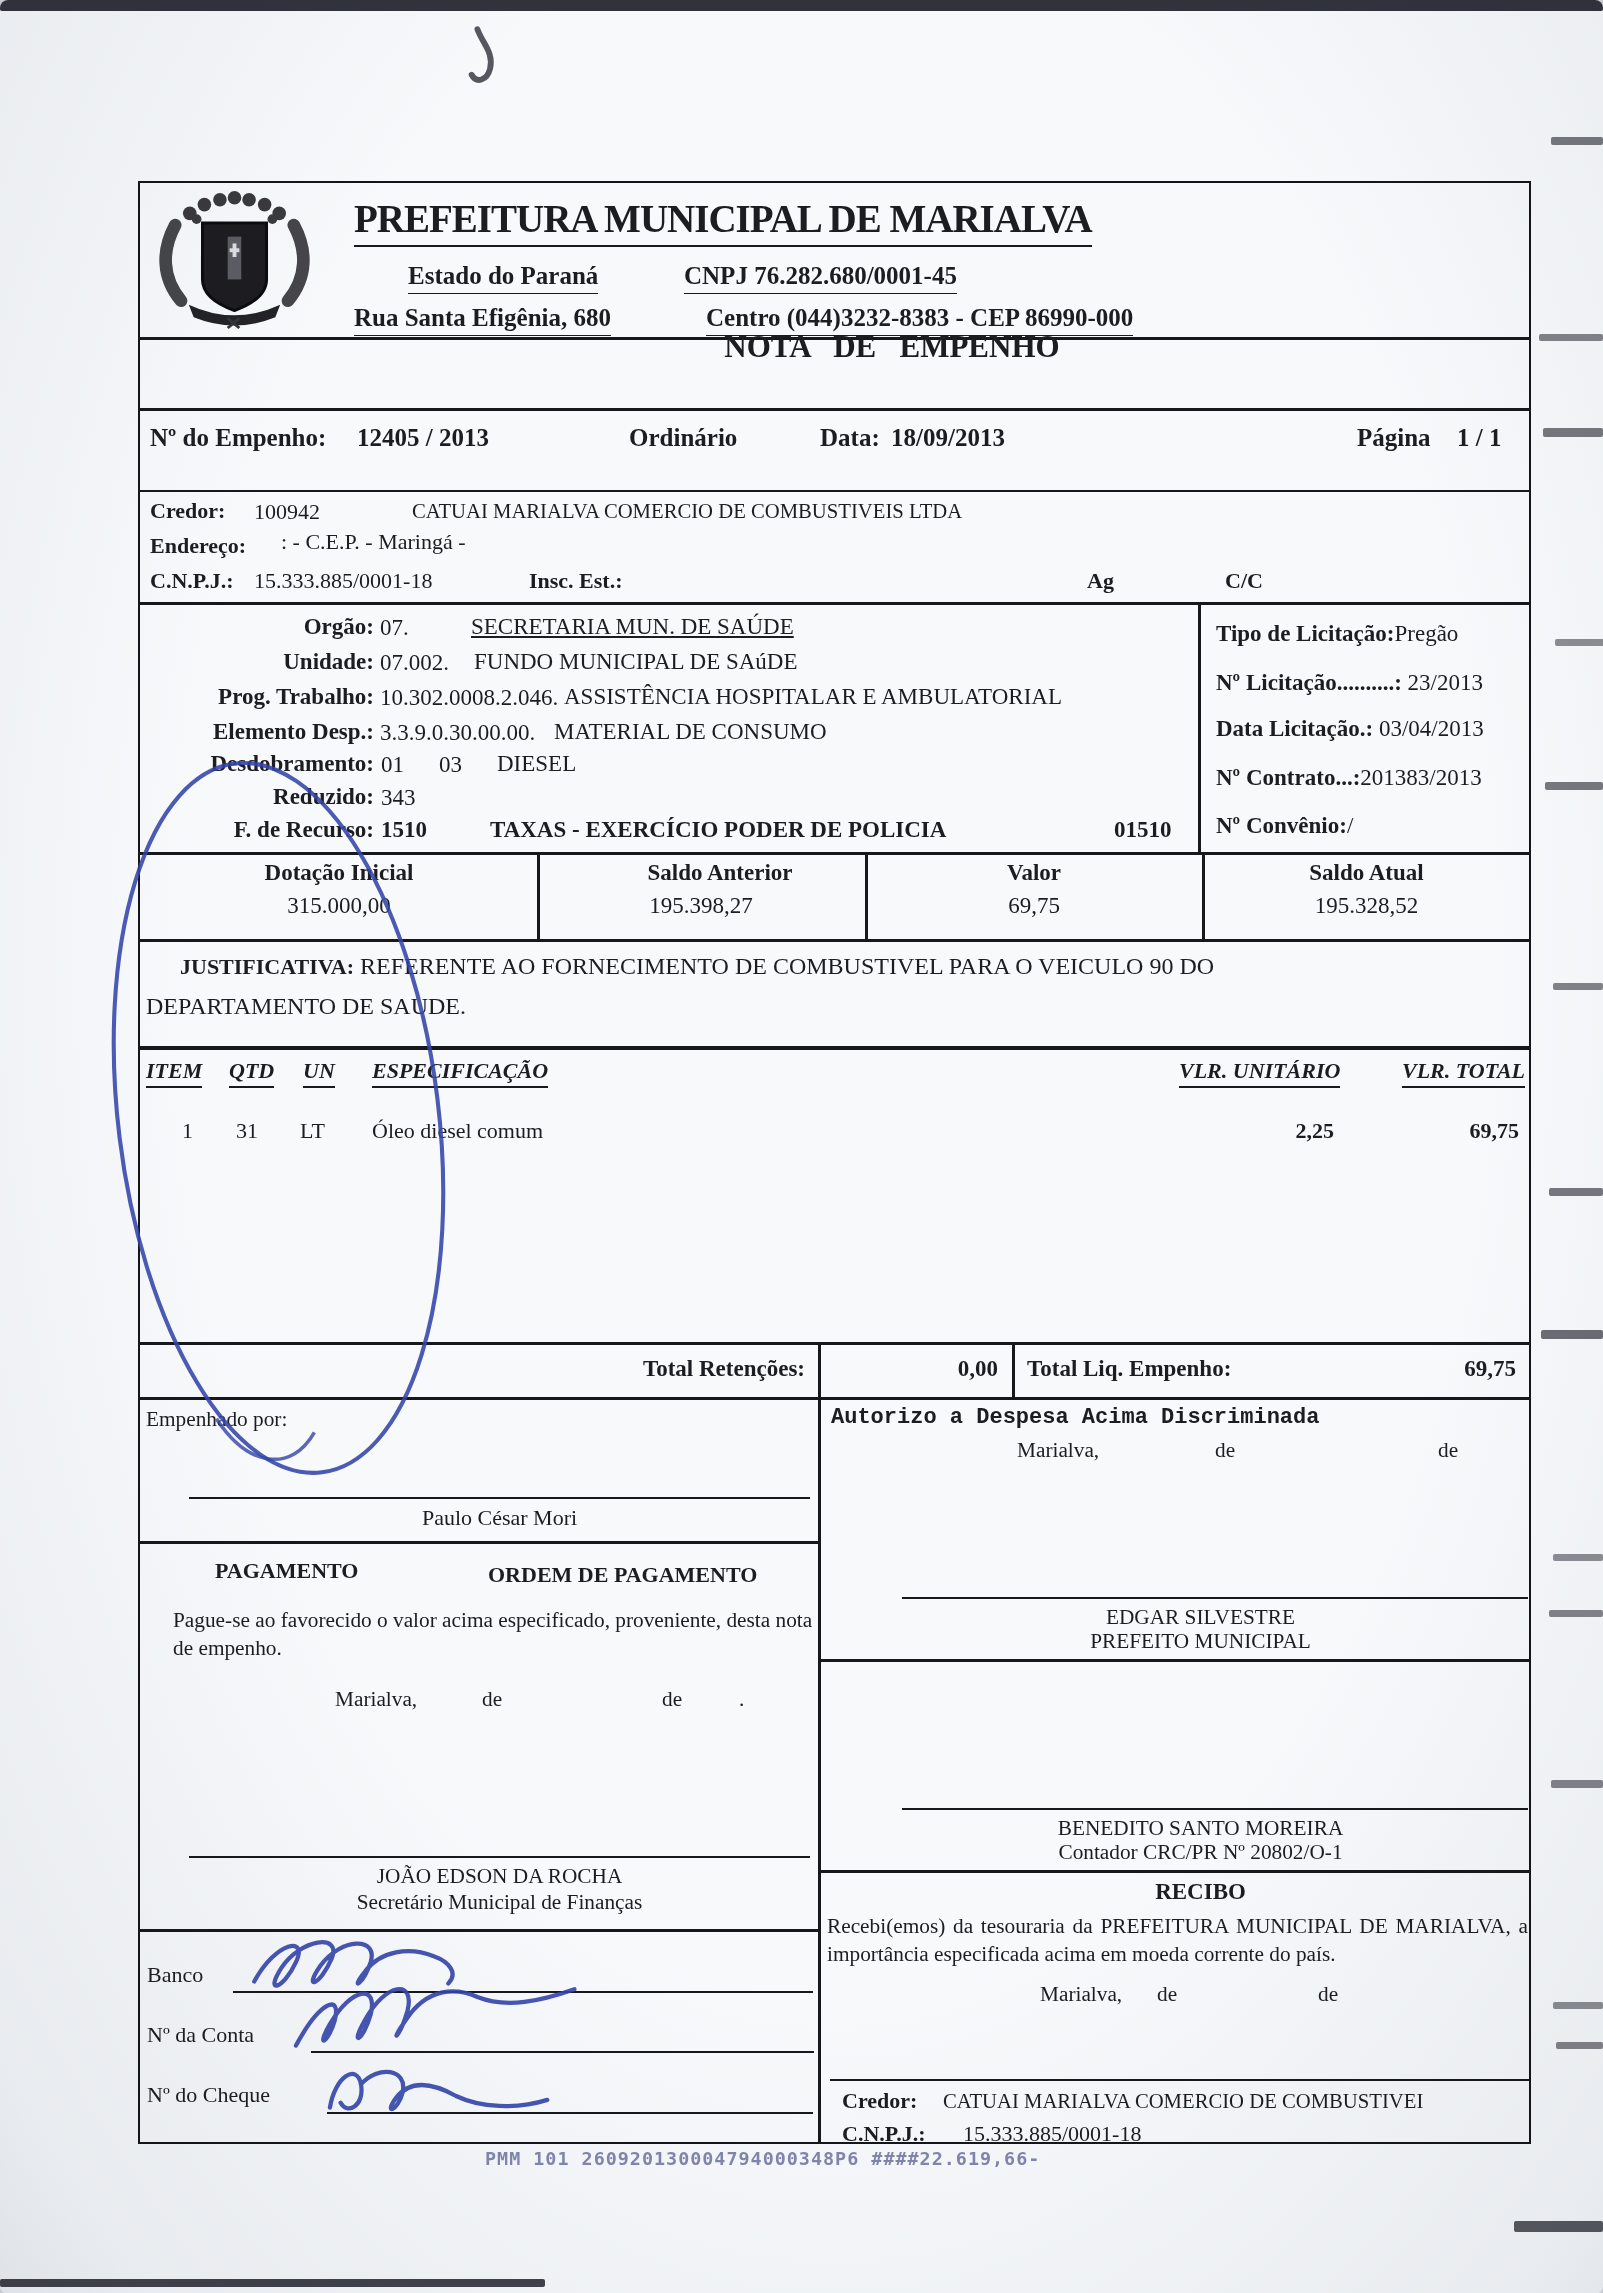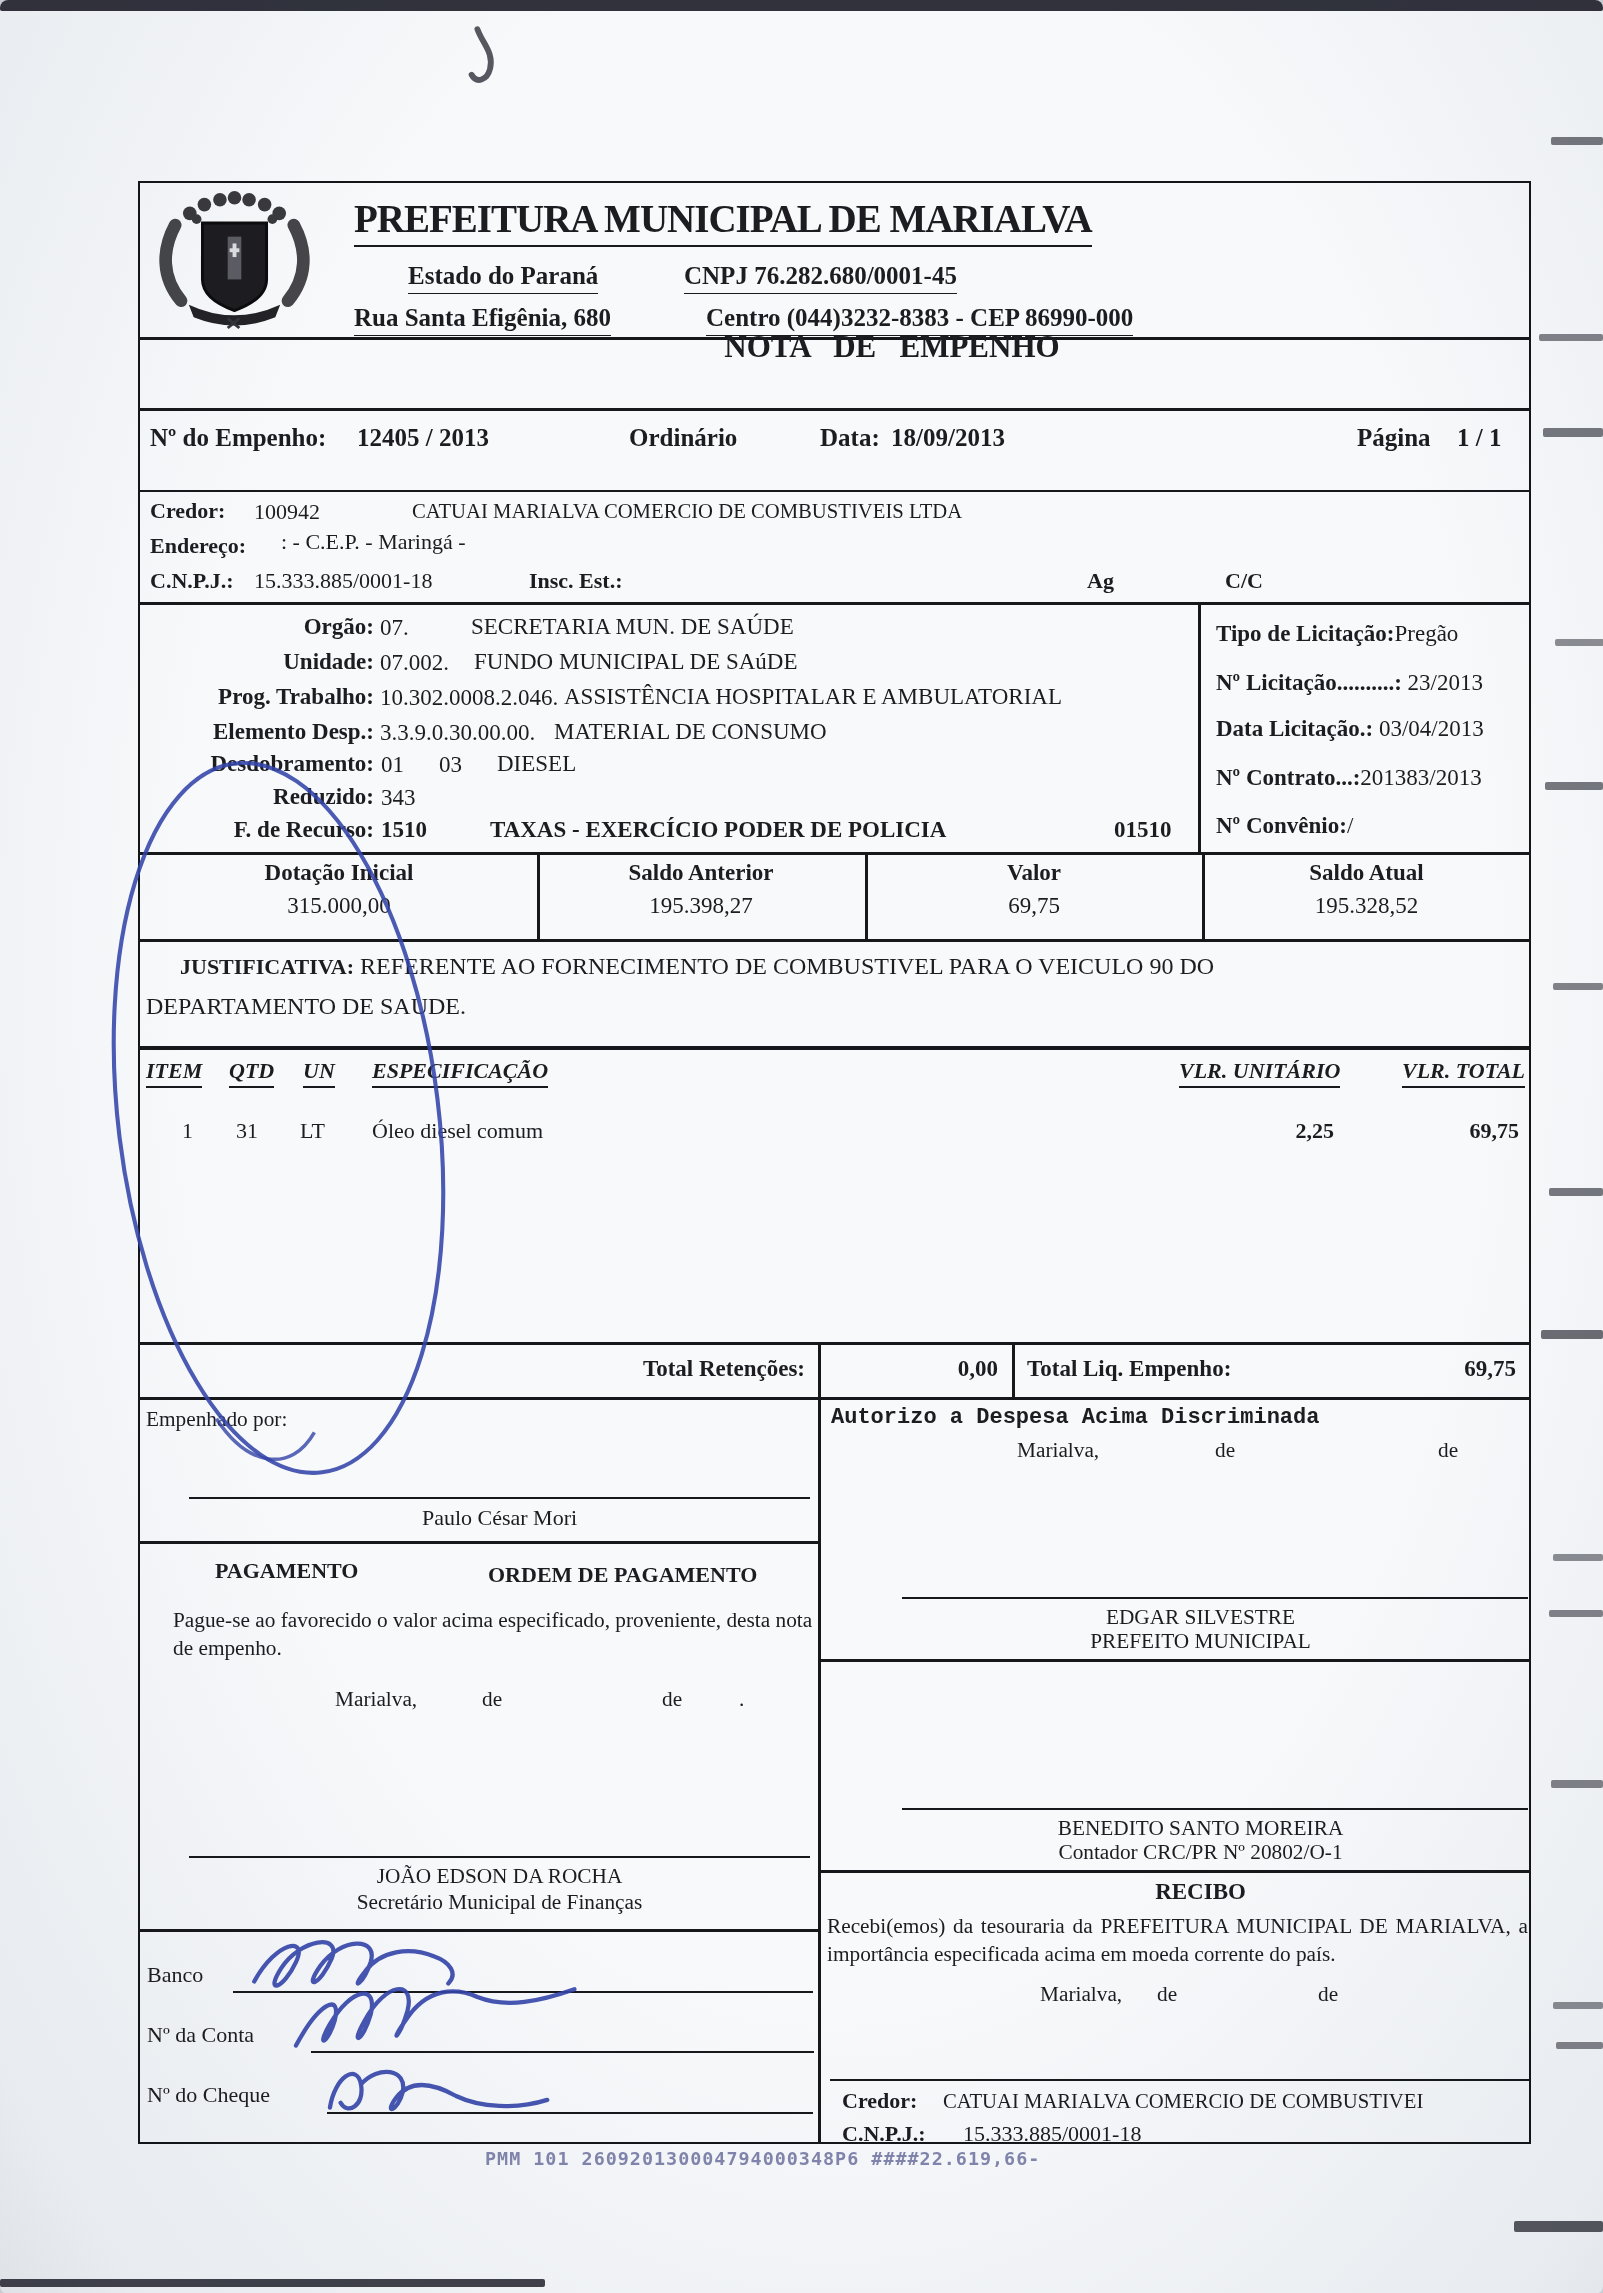--- a/index.html
+++ b/index.html
@@ -100,21 +100,21 @@
   <div class="t f23" style="left:281px;top:529px;">:  -  C.E.P.   -  Maringá  -</div>
   <div class="t b f23" style="left:150px;top:568px;">C.N.P.J.:</div>
   <div class="t f23" style="left:254px;top:568px;">15.333.885/0001-18</div>
   <div class="t b f23" style="left:529px;top:568px;">Insc. Est.:</div>
   <div class="t b f23" style="left:1087px;top:568px;">Ag</div>
   <div class="t b f23" style="left:1225px;top:568px;">C/C</div>
   <div class="hl" style="left:138px;top:602px;width:1393px;height:2.9px;"></div>
 
   <div class="t b rgt" style="left:146px;top:614px;width:228px;">Orgão:</div>
   <div class="t" style="left:380px;top:615px;">07.</div>
-  <div class="t" style="left:471px;top:614px;">SECRETARIA MUN. DE SAÚDE</div>
+  <div class="t" style="left:471px;top:614px;text-decoration:underline;">SECRETARIA MUN. DE SAÚDE</div>
 
   <div class="t b rgt" style="left:146px;top:649px;width:228px;">Unidade:</div>
   <div class="t" style="left:380px;top:650px;">07.002.</div>
   <div class="t" style="left:474px;top:649px;">FUNDO MUNICIPAL DE SAúDE</div>
 
   <div class="t b rgt" style="left:146px;top:684px;width:228px;">Prog. Trabalho:</div>
   <div class="t" style="left:380px;top:685px;">10.302.0008.2.046.</div>
   <div class="t" style="left:564px;top:684px;">ASSISTÊNCIA HOSPITALAR E AMBULATORIAL</div>
 
   <div class="t b rgt" style="left:146px;top:719px;width:228px;">Elemento Desp.:</div>
@@ -150,21 +150,21 @@
   <div class="t" style="left:1216px;top:813px;">
     <span class="b">Nº Convênio:</span><span>/</span>
   </div>
 
   <div class="hl" style="left:138px;top:852px;width:1393px;height:2.9px;"></div>
 
   <div class="vl" style="left:537px;top:852px;width:2.9px;height:87px;"></div>
   <div class="vl" style="left:865px;top:852px;width:2.9px;height:87px;"></div>
   <div class="vl" style="left:1202px;top:852px;width:2.9px;height:87px;"></div>
   <div class="t b ctr" style="left:141px;top:860px;width:396px;">Dotação Inicial</div>
-  <div class="t b ctr" style="left:537px;top:860px;width:328px;">Saldo Anterior</div>
+  <div class="t b ctr" style="left:537px;top:860px;width:328px;padding-left:19px;">Saldo Anterior</div>
   <div class="t b ctr" style="left:865px;top:860px;width:338px;">Valor</div>
   <div class="t b ctr" style="left:1202px;top:860px;width:329px;">Saldo Atual</div>
   <div class="t ctr" style="left:141px;top:893px;width:396px;">315.000,00</div>
   <div class="t ctr" style="left:537px;top:893px;width:328px;">195.398,27</div>
   <div class="t ctr" style="left:865px;top:893px;width:338px;">69,75</div>
   <div class="t ctr" style="left:1202px;top:893px;width:329px;">195.328,52</div>
 
   <div class="hl" style="left:138px;top:939px;width:1393px;height:2.9px;"></div>
 
   <div class="t" style="left:180px;top:953px;font-size:24px;">

